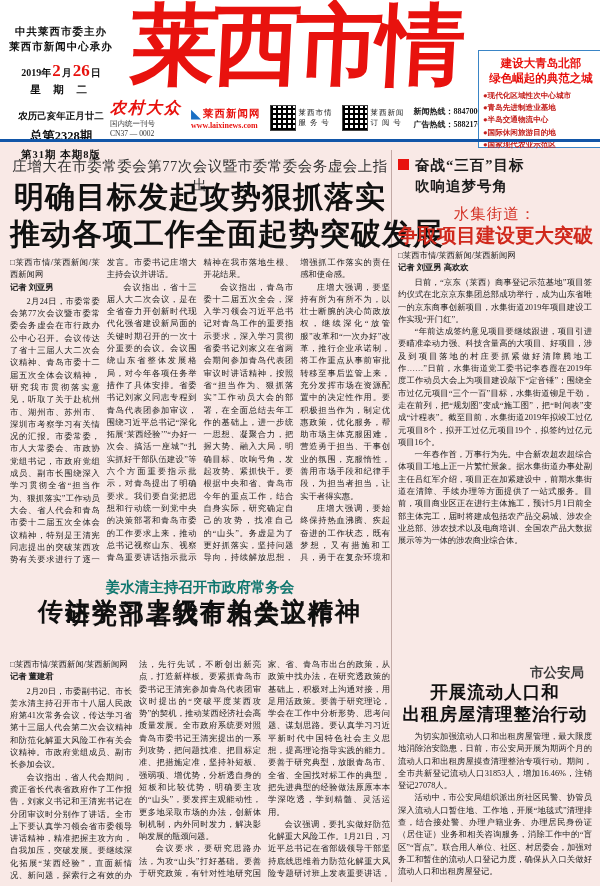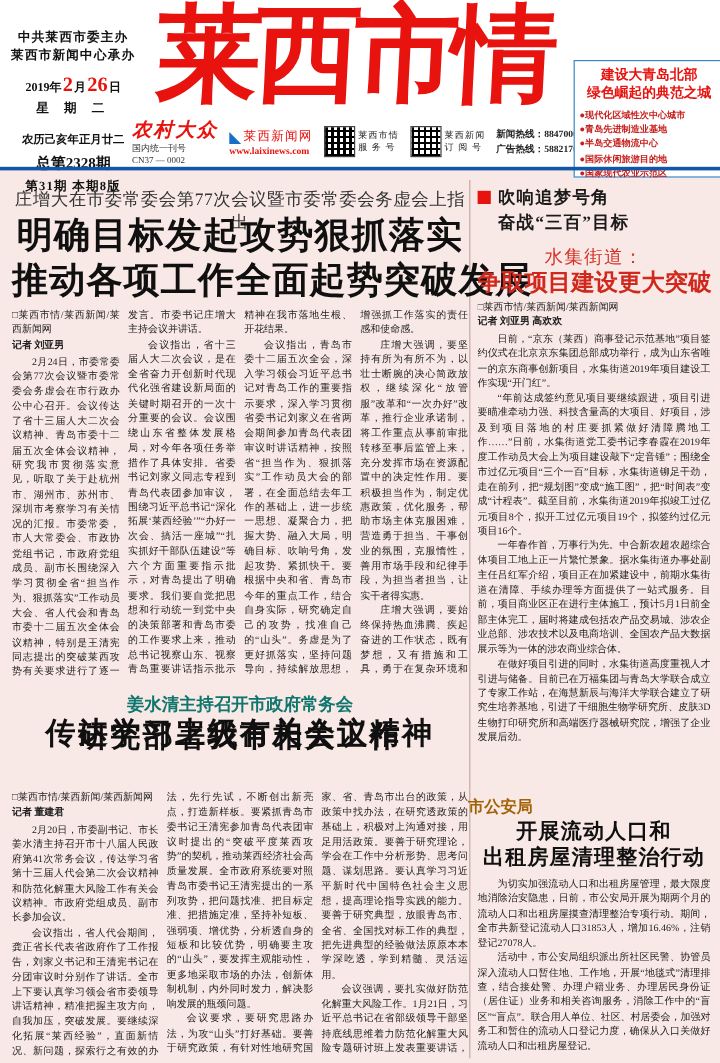--- a/index.html
+++ b/index.html
@@ -26,21 +26,21 @@
     font-size:88px;line-height:112px;font-weight:bold;color:#e8120e;
     letter-spacing:-6px;font-family:"DejaVu Serif","Liberation Serif",serif;
     transform:skewX(-3deg);white-space:nowrap;
   }
   .pub-row{left:110px;top:98px;width:372px;height:40px;display:flex;align-items:center;gap:9px;}
   .pub-logo .script{font-size:16px;font-weight:bold;font-style:italic;color:#e8120e;letter-spacing:2px;white-space:nowrap;}
   .pub-logo .lic{font-size:7.5px;color:#333;line-height:9.5px;white-space:nowrap;}
   .web-block{text-align:left;}
   .web-line{display:flex;align-items:center;gap:2px;}
   .web-glyph{color:#1a6fc4;font-size:13px;line-height:13px;}
-  .web-name{font-size:10.5px;font-weight:normal;color:#e8120e;letter-spacing:1px;white-space:nowrap;}
+  .web-name{font-size:10.5px;font-weight:bold;color:#e8120e;letter-spacing:1px;white-space:nowrap;}
   .web-url{font-size:8px;font-weight:bold;color:#e8120e;white-space:nowrap;}
   .qr-block{display:flex;align-items:center;gap:3px;}
   .qr{
     width:24px;height:24px;border:1px solid #444;background:#fff;
     background-image:
       repeating-linear-gradient(0deg,#000 0 2px,transparent 2px 5px),
       repeating-linear-gradient(90deg,#000 0 2px,#fff 2px 5px);
   }
   .qr-label{font-size:7.5px;line-height:10px;color:#222;letter-spacing:1px;white-space:nowrap;}
   .hotlines{font-size:8px;font-weight:bold;color:#222;line-height:13px;white-space:nowrap;}
@@ -72,21 +72,21 @@
   .story2-body{left:10px;top:659px;width:380px;height:227px;column-count:3;column-gap:7px;}
   
   .banner{left:398px;top:155px;width:194px;display:flex;gap:6px;}
   .red-sq{width:11px;height:11px;background:#e8120e;margin-top:4px;flex:none;}
   .banner-txt{font-size:14.5px;line-height:21px;font-weight:bold;color:#1b1b1b;letter-spacing:1px;white-space:nowrap;}
   .r1-kicker{left:398px;top:204px;width:194px;text-align:center;color:#d43226;font-size:15.5px;letter-spacing:1px;}
   .r1-head{left:398px;top:222px;width:194px;text-align:center;color:#d0281c;font-weight:bold;
     font-size:19.5px;letter-spacing:0;white-space:nowrap;}
   .r1-byline{left:398px;top:250px;width:194px;}
   .r1-body{left:398px;top:277px;width:194px;height:381px;}
-  .r2-kicker{left:390px;top:664px;width:194px;text-align:left;font-size:13.5px;font-weight:bold;color:#a16207;}
+  .r2-kicker{left:390px;top:664px;width:194px;text-align:right;font-size:13.5px;font-weight:bold;color:#404040;}
   .r2-head{left:398px;width:194px;text-align:center;font-weight:bold;color:#101010;
     font-size:17.5px;line-height:22px;letter-spacing:1px;white-space:nowrap;}
   .r2-h1{top:681px;}
   .r2-h2{top:703px;}
   .r2-body{left:398px;top:731px;width:194px;height:152px;}
 </style>
 </head>
 <body>
 
 <div class="abs masthead">
@@ -177,38 +177,37 @@
   <p>2月20日，市委副书记、市长姜水清主持召开市十八届人民政府第41次常务会议，传达学习省第十三届人代会第二次会议精神和防范化解重大风险工作有关会议精神。市政府党组成员、副市长参加会议。</p>
   <p>会议指出，省人代会期间，龚正省长代表省政府作了工作报告，刘家义书记和王清宪书记在分团审议时分别作了讲话。全市上下要认真学习领会省市委领导讲话精神，精准把握主攻方向，自我加压，突破发展。要继续深化拓展“莱西经验”，直面新情况、新问题，探索行之有效的办法，先行先试，不断创出新亮点，打造新样板。要紧抓青岛市委书记王清宪参加青岛代表团审议时提出的“突破平度莱西攻势”的契机，推动莱西经济社会高质量发展。全市政府系统要对照青岛市委书记王清宪提出的一系列攻势，把问题找准、把目标定准、把措施定准，坚持补短板、强弱项、增优势，分析透自身的短板和比较优势，明确要主攻的“山头”，要发挥主观能动性，更多地采取市场的办法，创新体制机制，内外同时发力，解决影响发展的瓶颈问题。</p>
   <p>会议要求，要研究思路办法，为攻“山头”打好基础。要善于研究政策，有针对性地研究国家、省、青岛市出台的政策，从政策中找办法，在研究透政策的基础上，积极对上沟通对接，用足用活政策。要善于研究理论，学会在工作中分析形势、思考问题、谋划思路。要认真学习习近平新时代中国特色社会主义思想，提高理论指导实践的能力。要善于研究典型，放眼青岛市、全省、全国找对标工作的典型，把先进典型的经验做法原原本本学深吃透，学到精髓、灵活运用。</p>
   <p>会议强调，要扎实做好防范化解重大风险工作。1月21日，习近平总书记在省部级领导干部坚持底线思维着力防范化解重大风险专题研讨班上发表重要讲话，为我们在新时代有效防范化解重大风险指明了方向、提供了遵循，必须把思想和行动高度统一到中央决策部署上来。全市政府系统要把防范化解风险作为重大的政治责任，进一步强化风险意识，认真梳理排查本单位存在的风险隐患，健全工作机制，研究切实可行的应对措施，抓早、抓小、抓苗头，防患于未然，做到守土有责、守土尽责，努力为全市高质量发展营造良好稳定环境。</p>
 
 </div>
 
 <div class="abs banner">
   <div class="red-sq"></div>
   <div class="banner-txt">
+    <div>奋战“三百”目标</div>
     <div>吹响追梦号角</div>
-    <div>奋战“三百”目标</div>
   </div>
 </div>
 
 <div class="abs r1-kicker">水集街道：</div>
 <div class="abs r1-head">争取项目建设更大突破</div>
 
 <div class="abs body-txt r1-byline">
   <p class="byline">□莱西市情/莱西新闻/莱西新闻网</p>
   <p class="byline-rep">记者 刘亚男 高欢欢</p>
 </div>
 
 <div class="abs body-txt r1-body">
   <p>日前，“京东（莱西）商事登记示范基地”项目签约仪式在北京京东集团总部成功举行，成为山东省唯一的京东商事创新项目，水集街道2019年项目建设工作实现“开门红”。</p>
   <p>“年前达成签约意见项目要继续跟进，项目引进要瞄准牵动力强、科技含量高的大项目、好项目，涉及到项目落地的村庄要抓紧做好清障腾地工作……”日前，水集街道党工委书记李春霞在2019年度工作动员大会上为项目建设敲下“定音锤”；围绕全市过亿元项目“三个一百”目标，水集街道铆足干劲，走在前列，把“规划图”变成“施工图”，把“时间表”变成“计程表”。截至目前，水集街道2019年拟竣工过亿元项目8个，拟开工过亿元项目19个，拟签约过亿元项目16个。</p>
   <p>一年春作首，万事行为先。中合新农超农超综合体项目工地上正一片繁忙景象。据水集街道办事处副主任吕红军介绍，项目正在加紧建设中，前期水集街道在清障、手续办理等方面提供了一站式服务。目前，项目商业区正在进行主体施工，预计5月1日前全部主体完工，届时将建成包括农产品交易城、涉农企业总部、涉农技术以及电商培训、全国农产品大数据展示等为一体的涉农商业综合体。</p>
-  <p>在做好项目引进的同时，水集街道高度重视人才引进与储备。目前已在万福集团与青岛大学联合成立了专家工作站，在海慧新辰与海洋大学联合建立了研究生培养基地，引进了干细胞生物学研究所、皮肤3D生物打印研究所和高端医疗器械研究院，增强了企业发展后劲。</p>
 </div>
 
 <div class="abs r2-kicker">市公安局</div>
 <div class="abs r2-head r2-h1">开展流动人口和</div>
 <div class="abs r2-head r2-h2">出租房屋清理整治行动</div>
 
 <div class="abs body-txt r2-body">
   <p>为切实加强流动人口和出租房屋管理，最大限度地消除治安隐患，日前，市公安局开展为期两个月的流动人口和出租房屋摸查清理整治专项行动。期间，全市共新登记流动人口31853人，增加16.46%，注销登记27078人。</p>
   <p>活动中，市公安局组织派出所社区民警、协管员深入流动人口暂住地、工作地，开展“地毯式”清理排查，结合接处警、办理户籍业务、办理居民身份证（居住证）业务和相关咨询服务，消除工作中的“盲区”“盲点”。联合用人单位、社区、村居委会，加强对务工和暂住的流动人口登记力度，确保从入口关做好流动人口和出租房屋登记。</p>
 </div>

